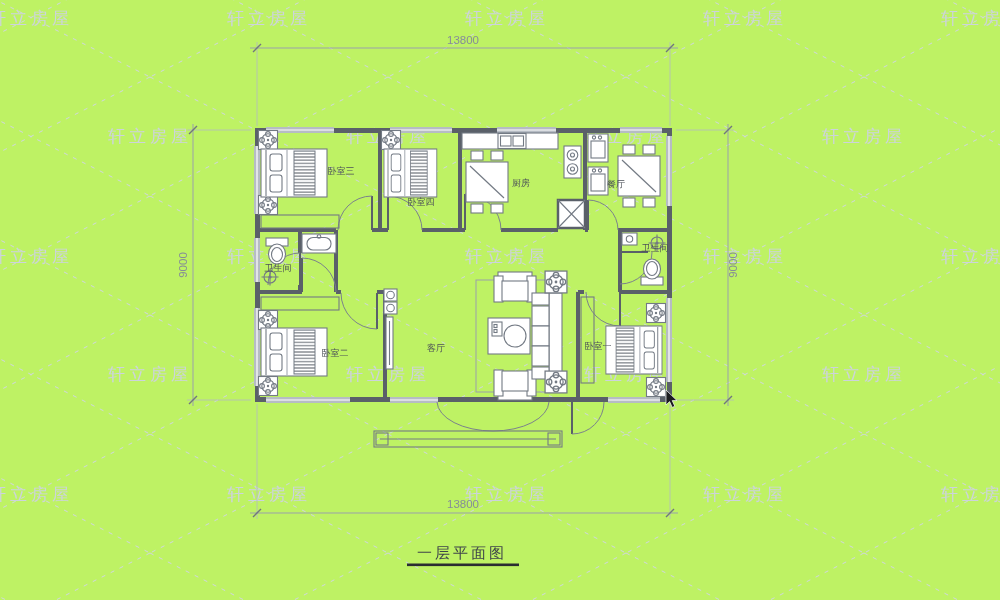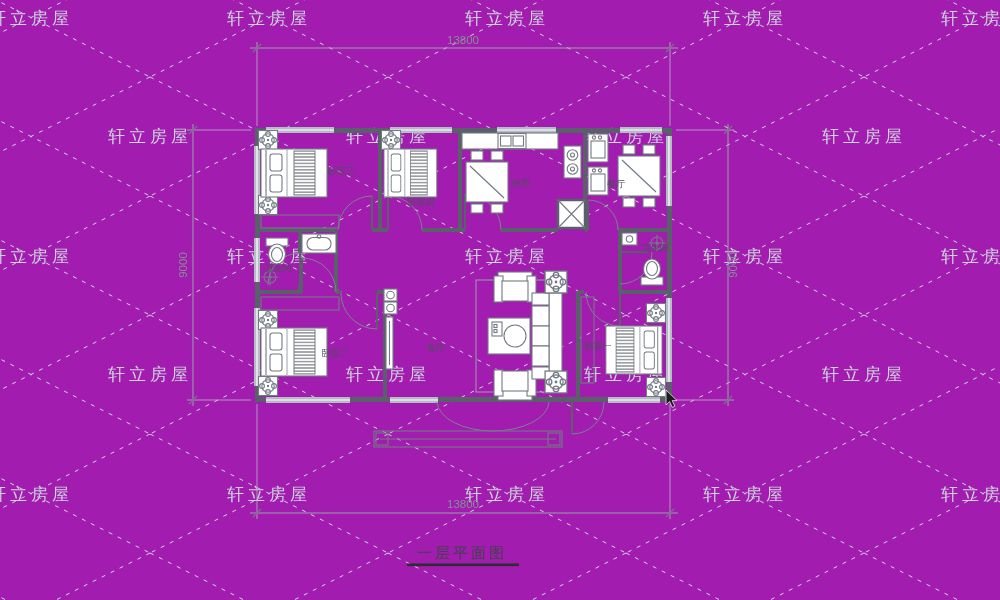--- a/index.html
+++ b/index.html
@@ -1,16 +1,16 @@
 <!DOCTYPE html>
 <html><head>
 <meta charset="utf-8">
 <style>
   html,body{margin:0;padding:0;background:#ffffff;}
-  .stage{position:relative;width:1000px;height:600px;background:#a21caf;overflow:hidden;
+  .stage{position:relative;width:1000px;height:600px;background:#bef264;overflow:hidden;
          font-family:"Liberation Sans", sans-serif;}
   svg{position:absolute;left:0;top:0;}
   .wmtext{fill:#ccd3dc;font-size:17px;letter-spacing:4px;font-family:"Liberation Sans",sans-serif;}
   .wmline{stroke:#cfd6de;stroke-width:1;stroke-dasharray:4 6;fill:none;}
   .wall{stroke:#5a6069;stroke-width:5;fill:none;}
   .wallmid{stroke:#5a6069;stroke-width:4;fill:none;}
   .win{fill:#b6bcc4;stroke:none;}
   .winline{stroke:#ffffff;stroke-width:1.2;}
   .f{stroke:#737a84;stroke-width:1.1;fill:#ffffff;}
   .fn{stroke:#737a84;stroke-width:1.1;fill:none;}

